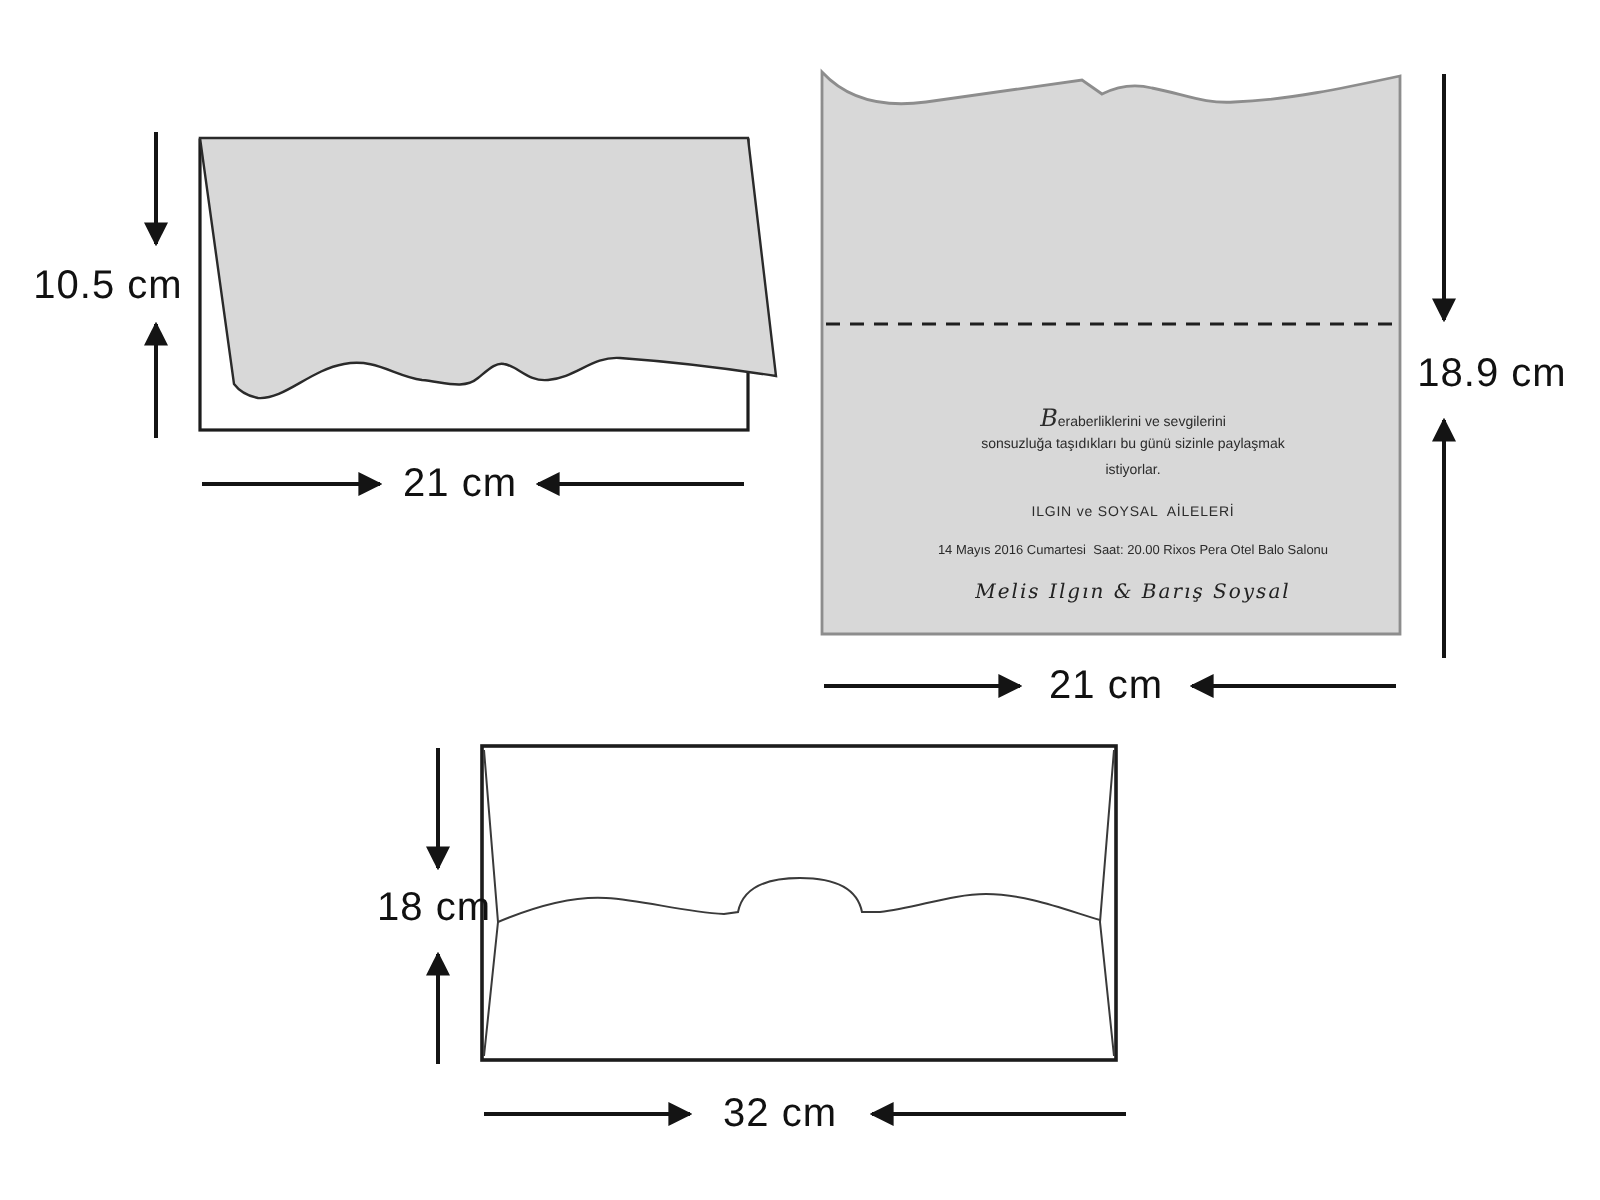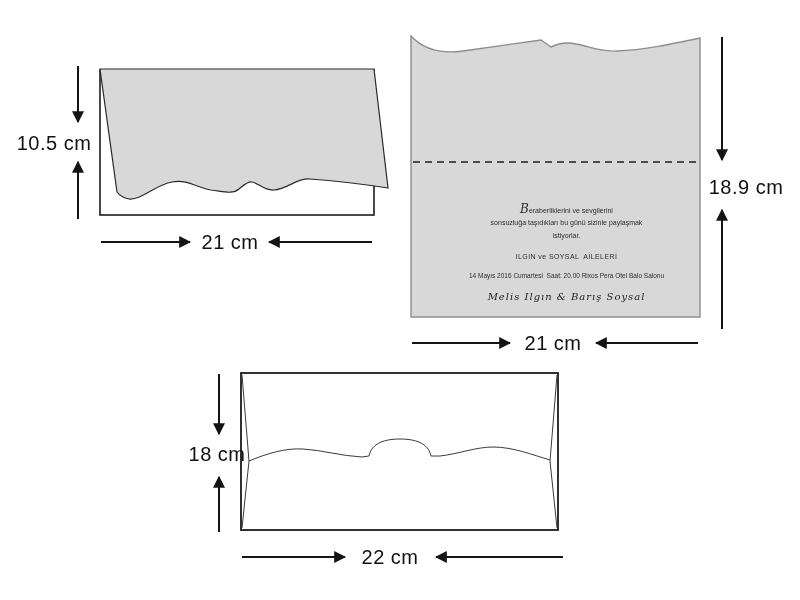--- a/index.html
+++ b/index.html
@@ -138,21 +138,21 @@
     </g>
   </svg>
 
   <div class="dim-label" style="left:6px;top:132px;width:96px;">10.5 cm</div>
   <div class="dim-label" style="left:192px;top:231px;width:76px;">21 cm</div>
 
   <div class="dim-label" style="left:702px;top:176px;width:88px;">18.9 cm</div>
   <div class="dim-label" style="left:515px;top:332px;width:76px;">21 cm</div>
 
   <div class="dim-label" style="left:178px;top:443px;width:78px;">18 cm</div>
-  <div class="dim-label" style="left:350px;top:546px;width:80px;">22 cm</div>
+  <div class="dim-label" style="left:350px;top:546px;width:80px;">32 cm</div>
 
   <div class="invitation">
     <div class="inv-line inv-small inv-line1">Beraberliklerini ve sevgilerini</div>
     <div class="inv-line inv-small inv-line2">sonsuzluğa taşıdıkları bu günü sizinle paylaşmak</div>
     <div class="inv-line inv-small inv-line3">istiyorlar.</div>
     <div class="inv-line inv-families">ILGIN ve SOYSAL  AİLELERİ</div>
     <div class="inv-line inv-details">14 Mayıs 2016 Cumartesi  Saat: 20.00 Rixos Pera Otel Balo Salonu</div>
     <div class="inv-line inv-names">Melis Ilgın &amp; Barış Soysal</div>
   </div>
 

